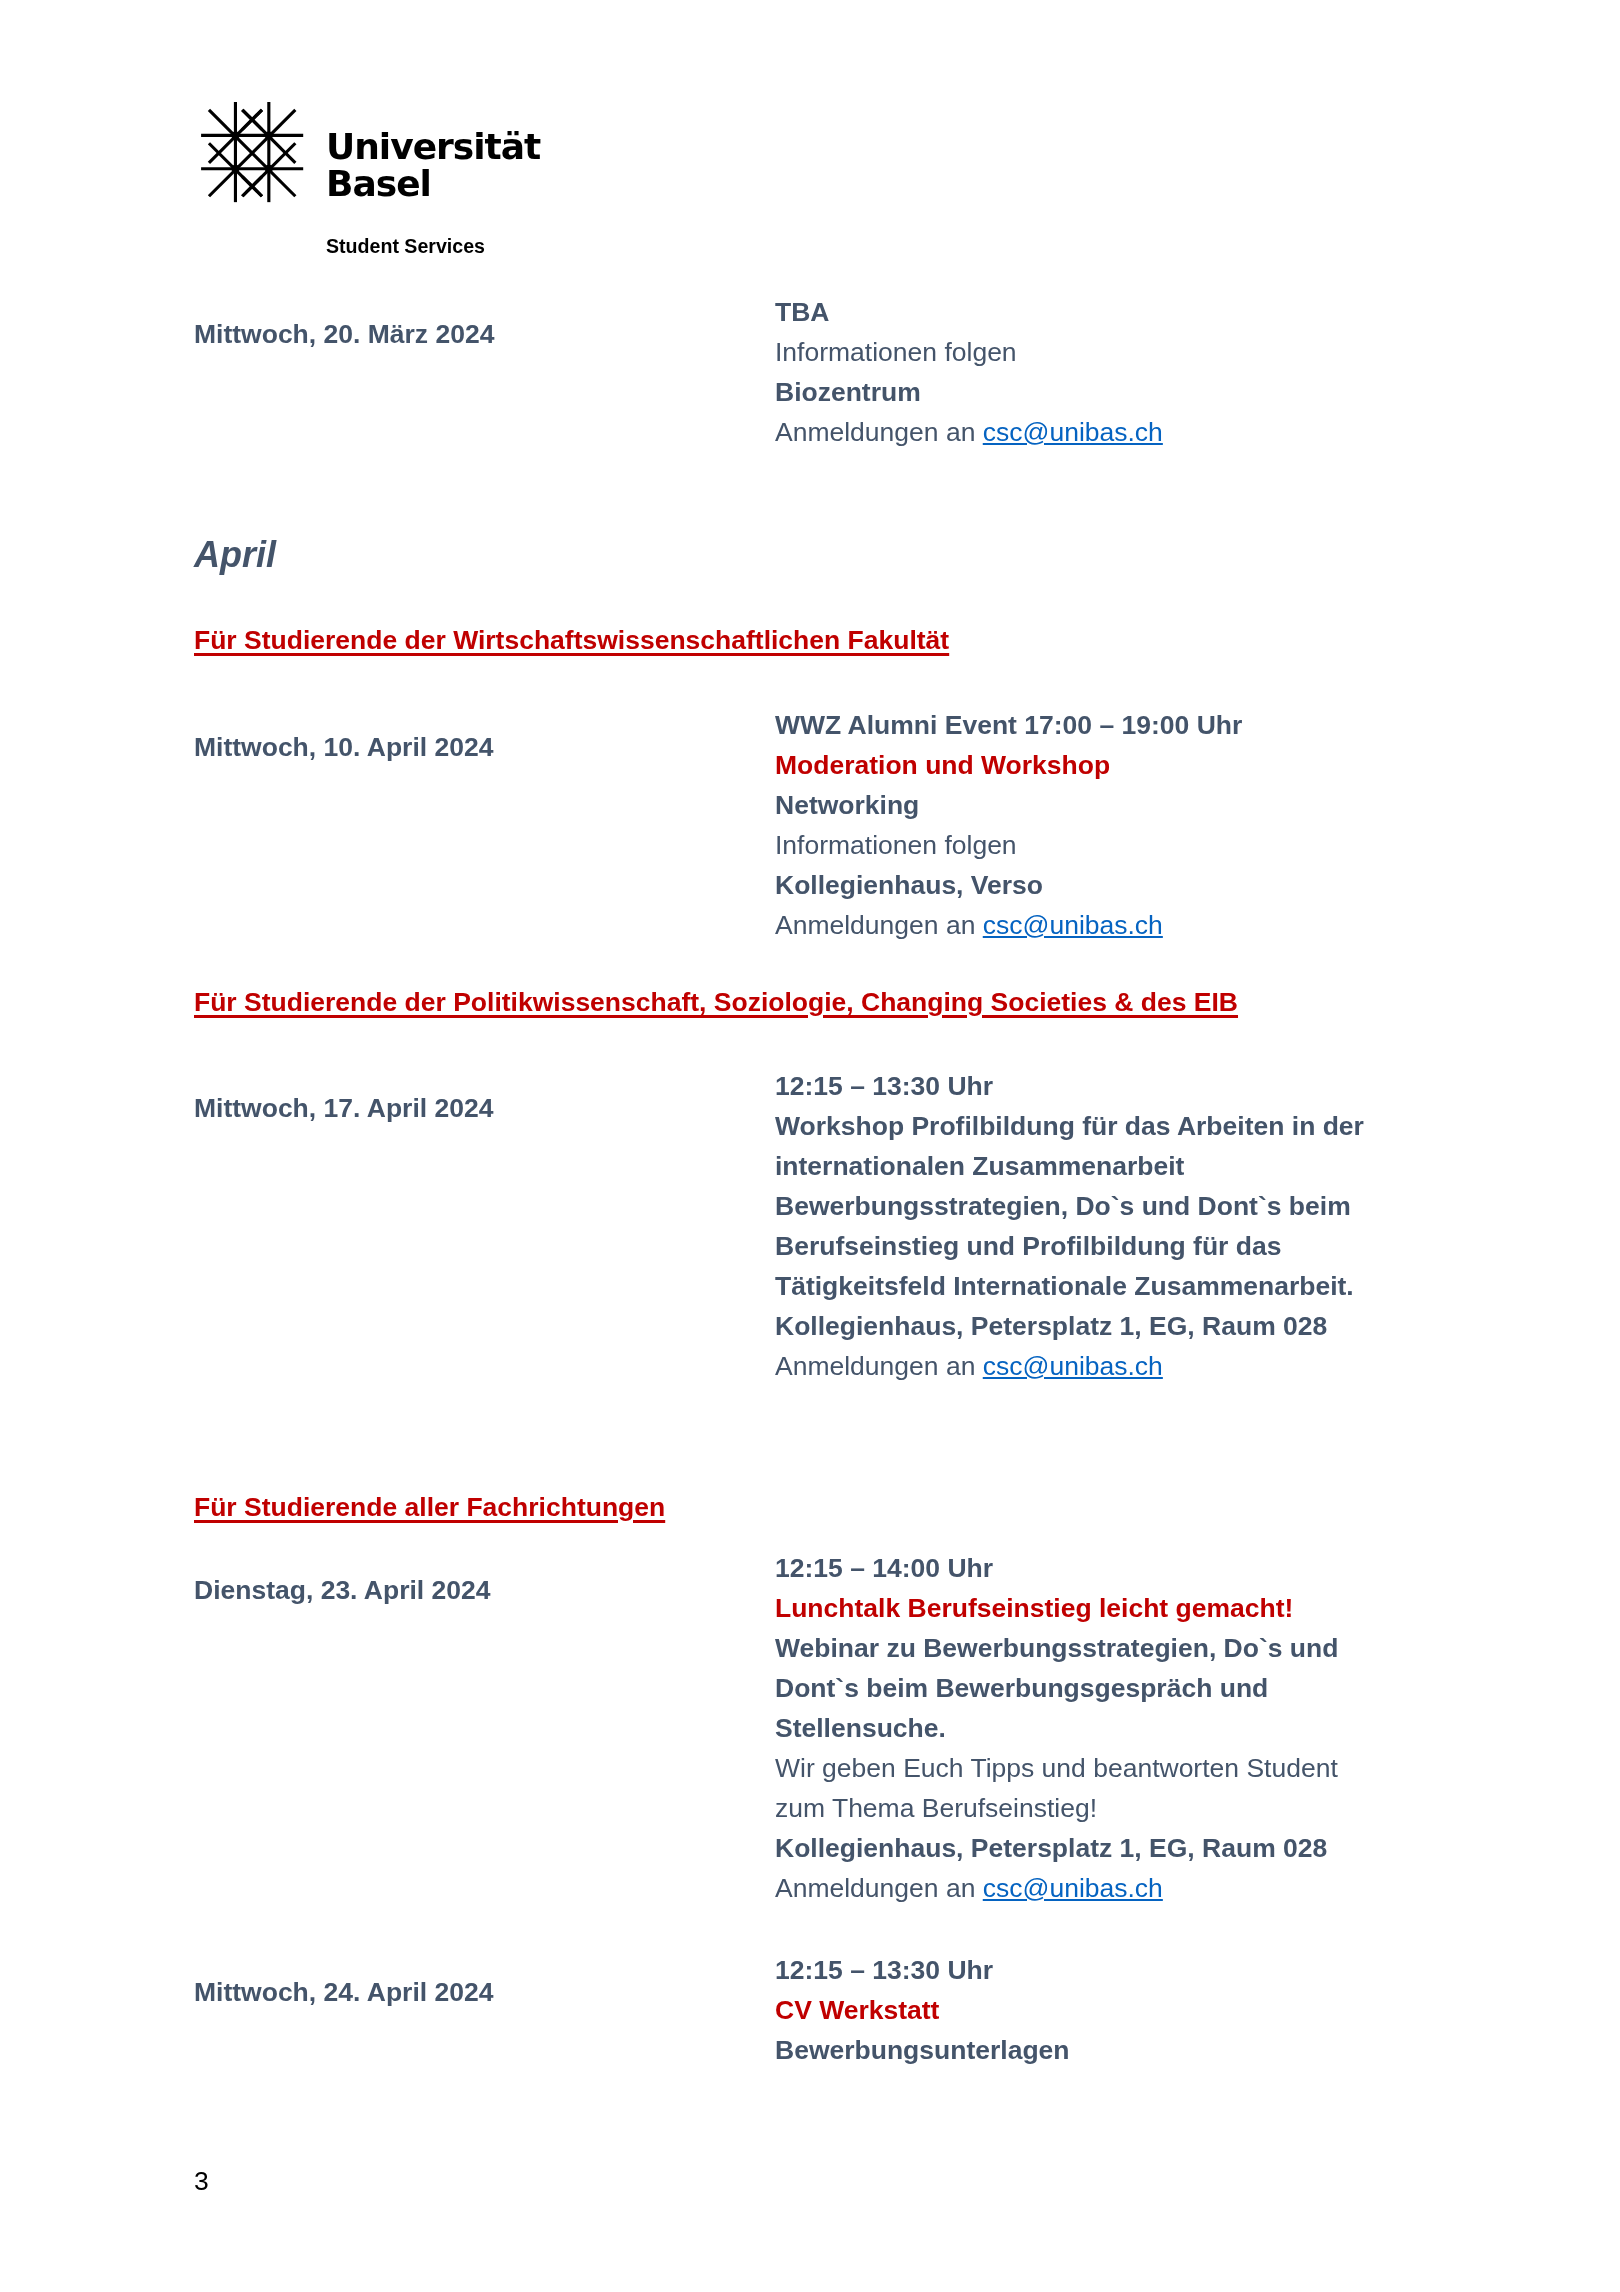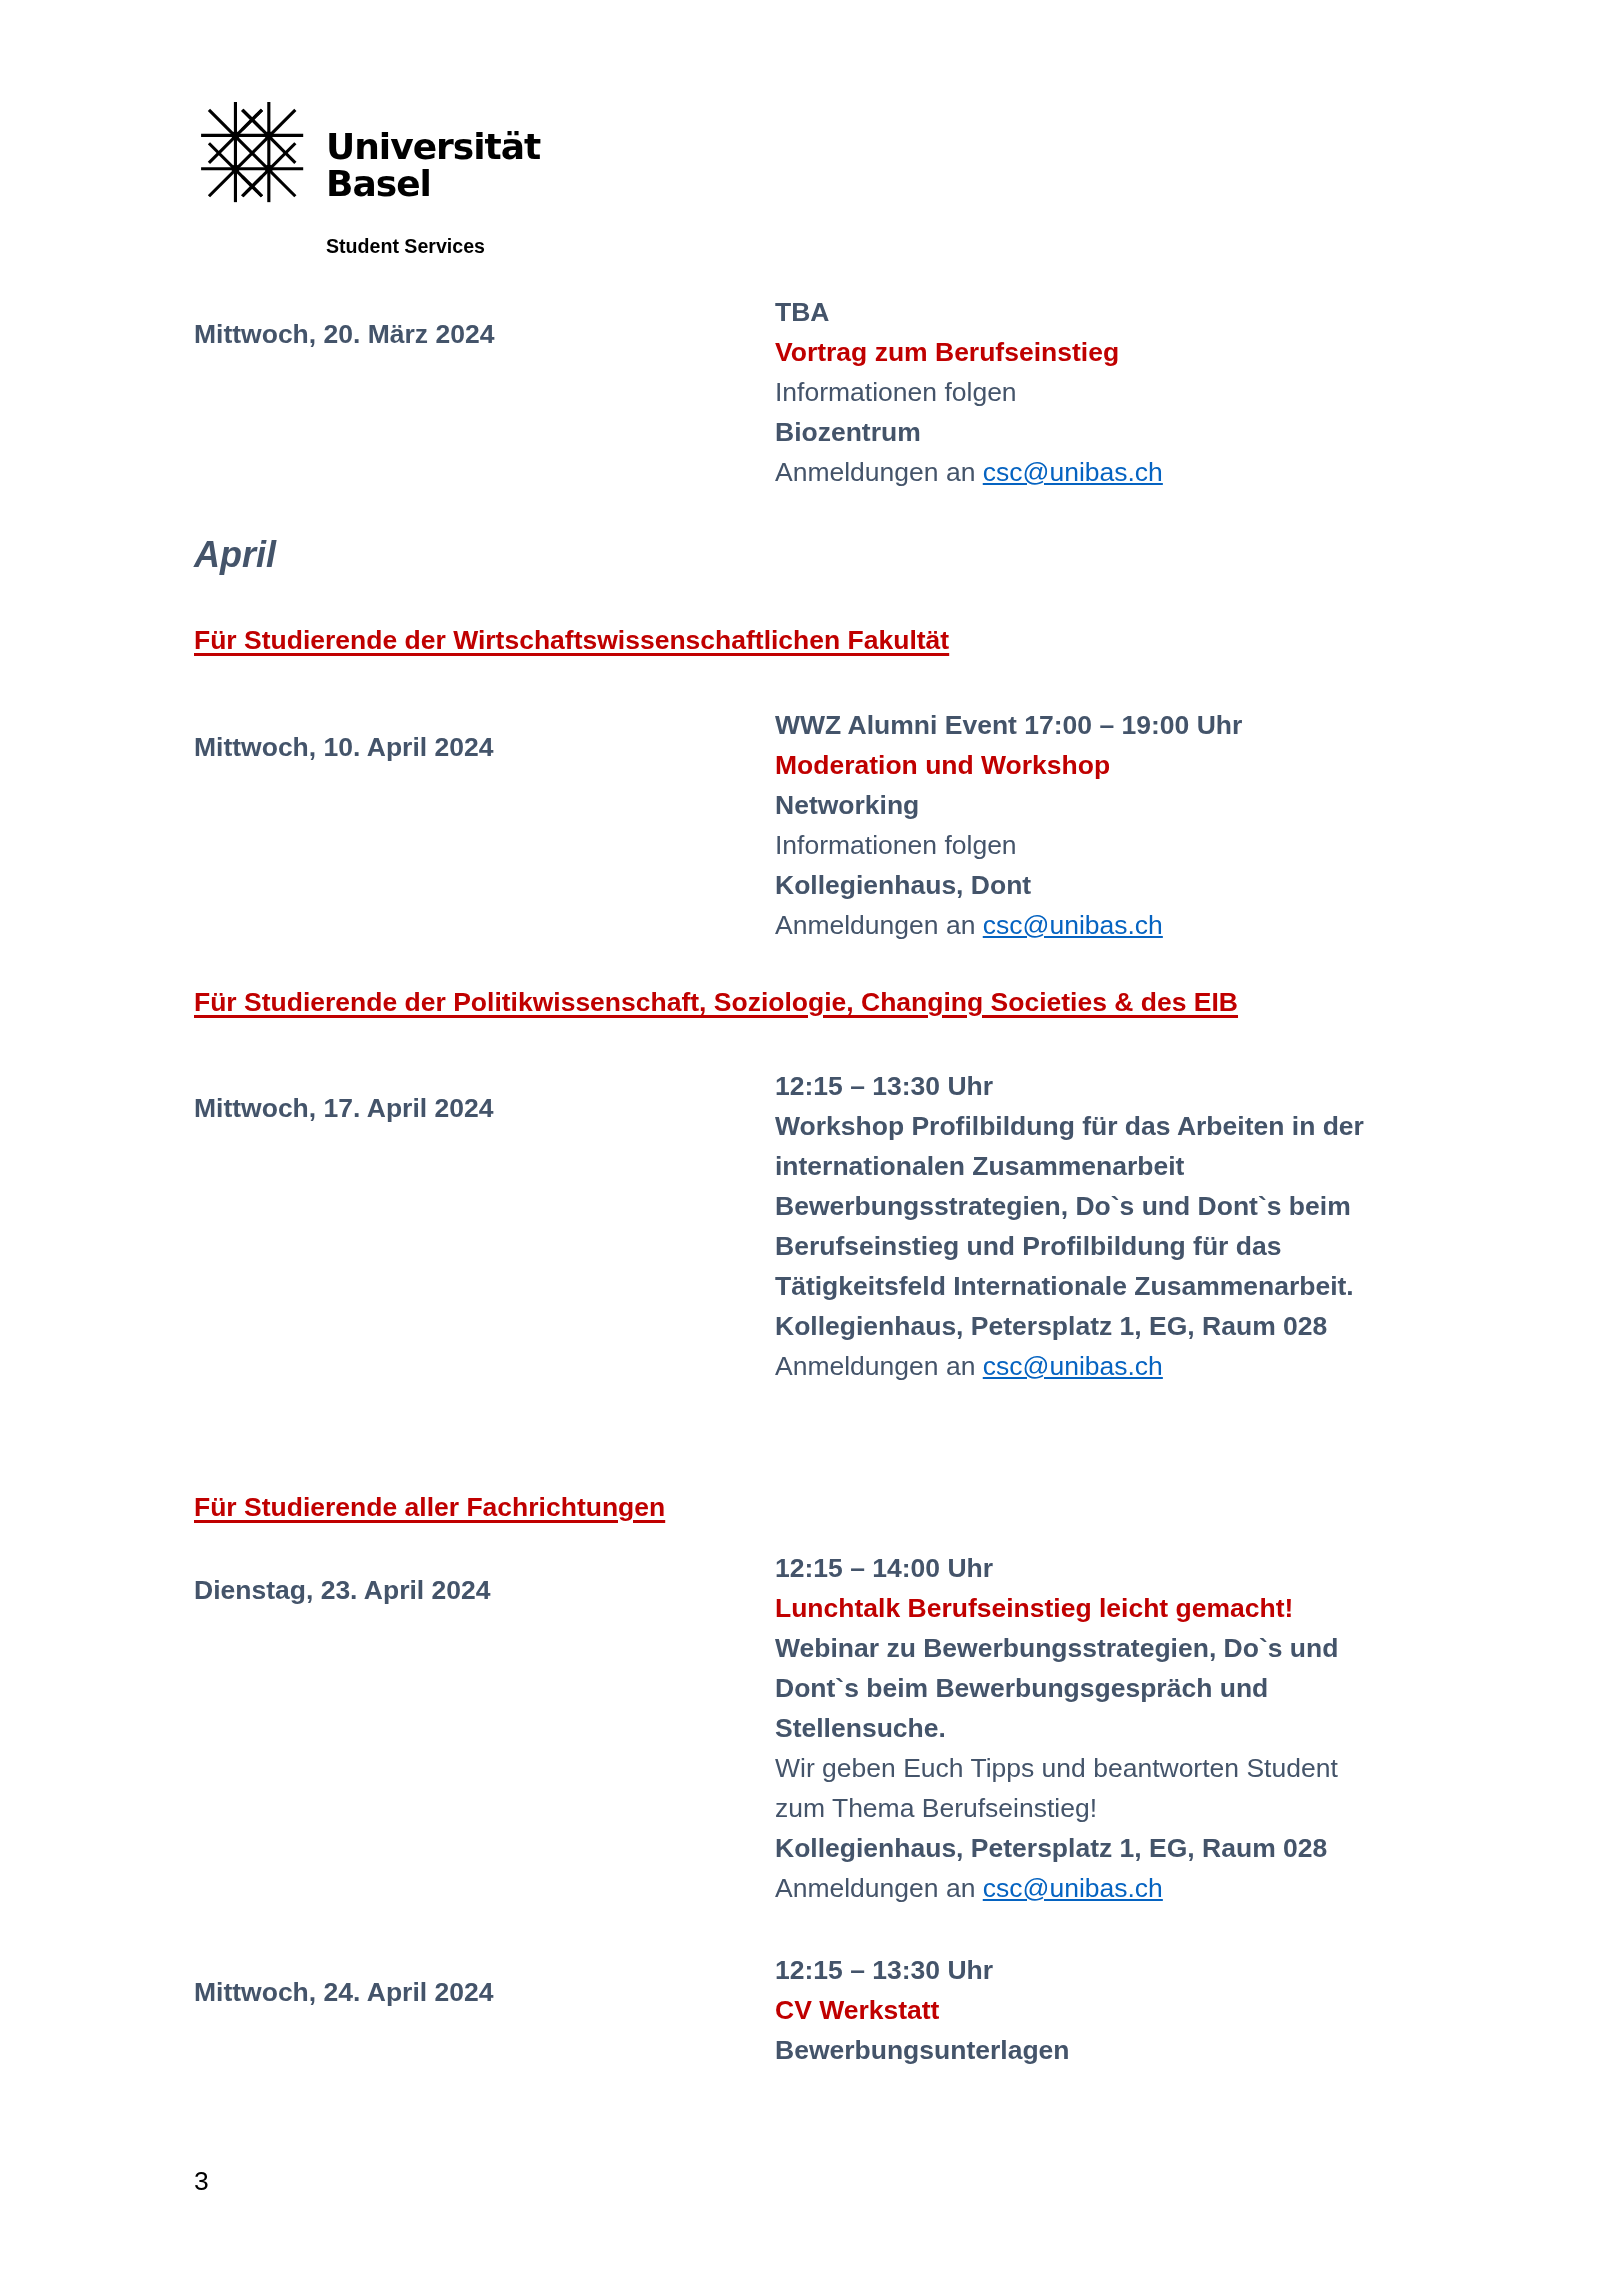--- a/index.html
+++ b/index.html
@@ -56,38 +56,37 @@
   </svg>
   <div class="logo-word l1">Universität</div>
   <div class="logo-word l2">Basel</div>
   <div class="logo-sub">Student Services</div>
 </div>
 
 <div class="row" style="top:292px;">
   <div class="date">Mittwoch, 20. März 2024</div>
   <div class="details">
     <div class="line b">TBA</div>
-    <div class="line red">Vortrag zum Berufseinstieg</div>
     <div class="line reg">Informationen folgen</div>
     <div class="line b">Biozentrum</div>
     <div class="line reg"><span>Anmeldungen an </span><a class="mail" href="#">csc@unibas.ch</a></div>
   </div>
 </div>
 
 <div class="month">April</div>
 
 <div class="section" style="top:625px;">Für Studierende der Wirtschaftswissenschaftlichen Fakultät</div>
 <div class="row" style="top:705px;">
   <div class="date">Mittwoch, 10. April 2024</div>
   <div class="details">
     <div class="line b">WWZ Alumni Event 17:00 – 19:00 Uhr</div>
     <div class="line red">Moderation und Workshop</div>
     <div class="line b">Networking</div>
     <div class="line reg">Informationen folgen</div>
-    <div class="line b">Kollegienhaus, Dont</div>
+    <div class="line b">Kollegienhaus, Verso</div>
     <div class="line reg"><span>Anmeldungen an </span><a class="mail" href="#">csc@unibas.ch</a></div>
   </div>
 </div>
 
 <div class="section" style="top:987px;">Für Studierende der Politikwissenschaft, Soziologie, Changing Societies &amp; des EIB</div>
 <div class="row" style="top:1066px;">
   <div class="date">Mittwoch, 17. April 2024</div>
   <div class="details">
     <div class="line b">12:15 – 13:30 Uhr</div>
     <div class="line b">Workshop Profilbildung für das Arbeiten in der</div>

